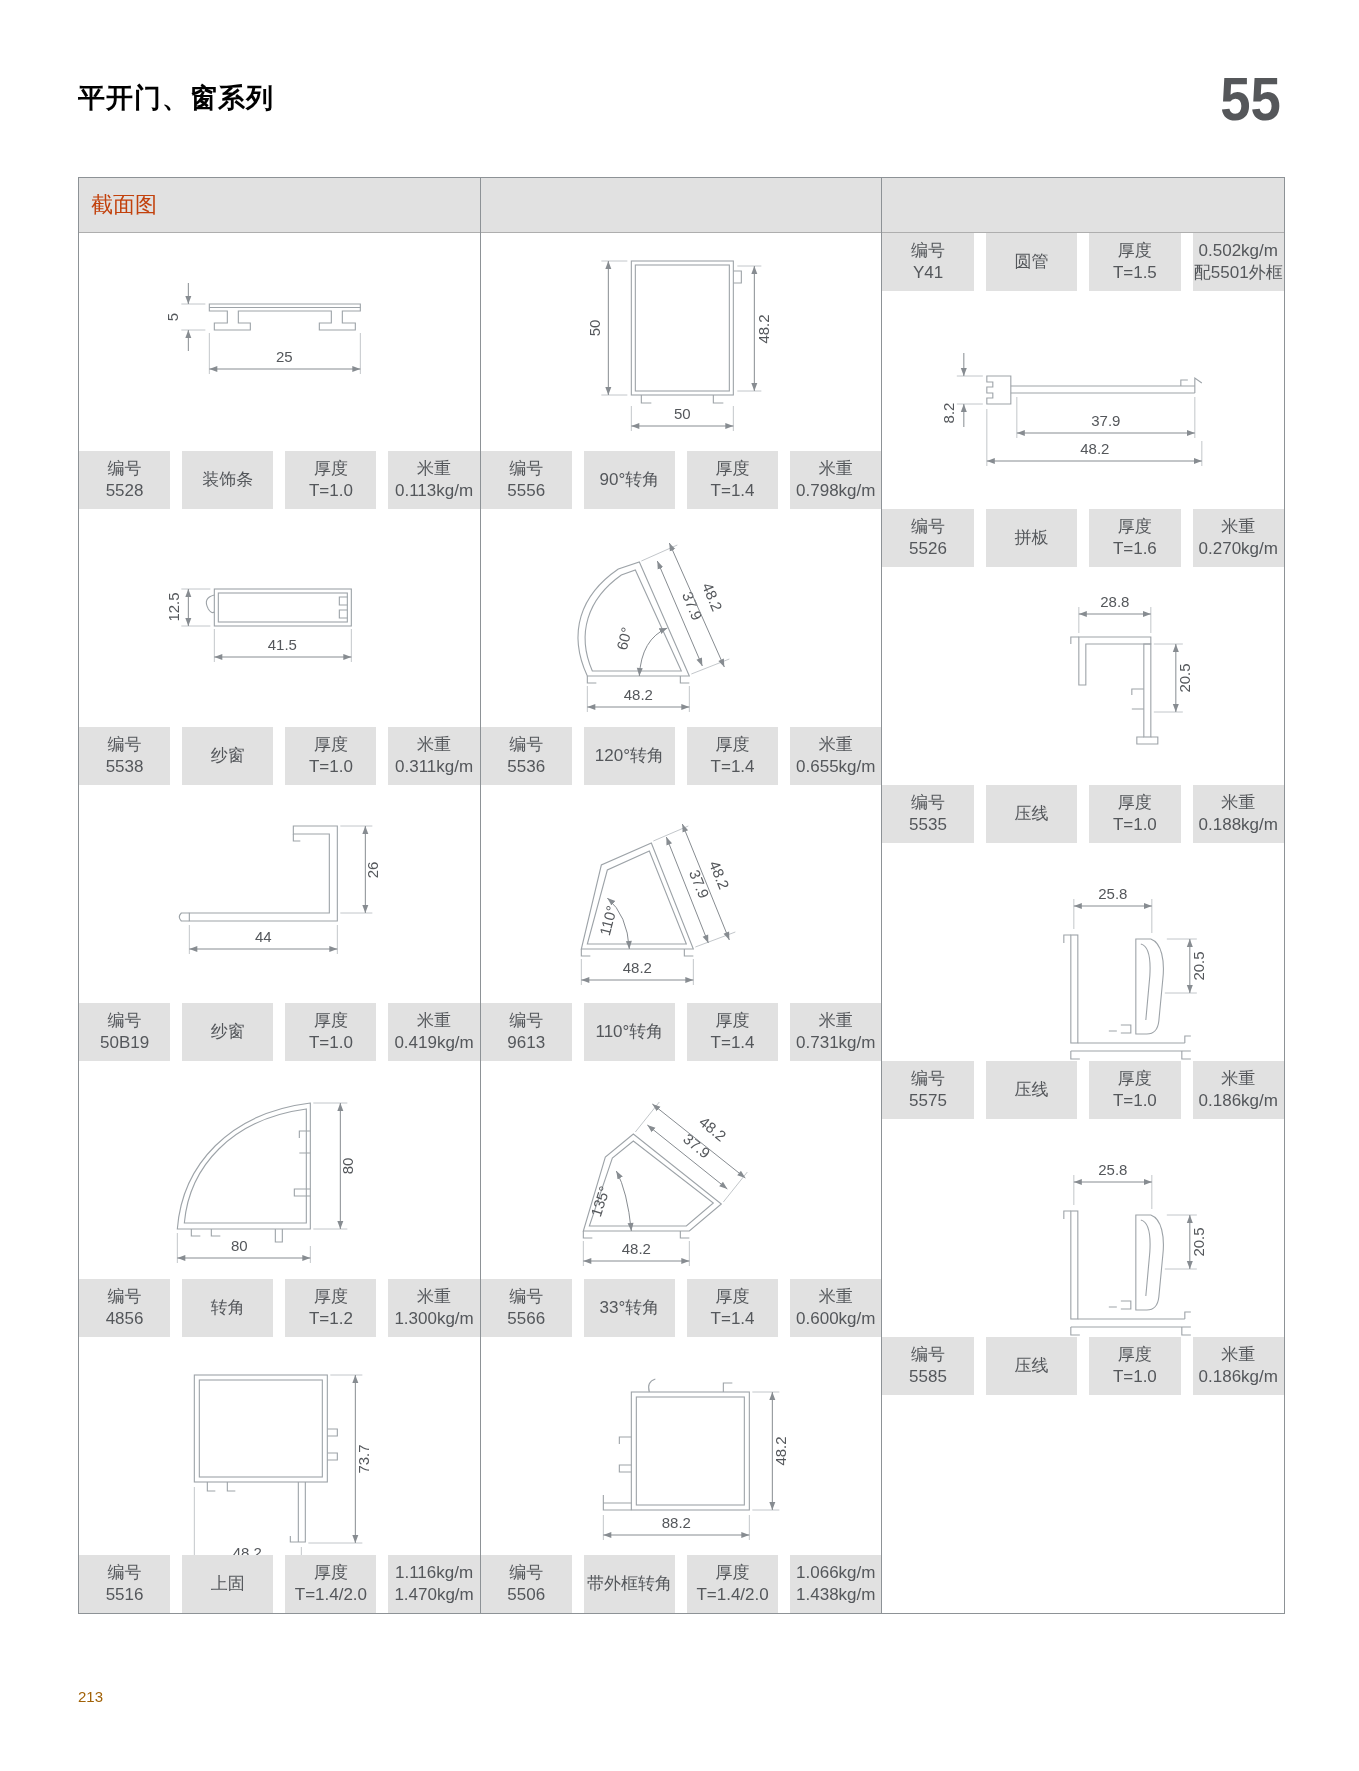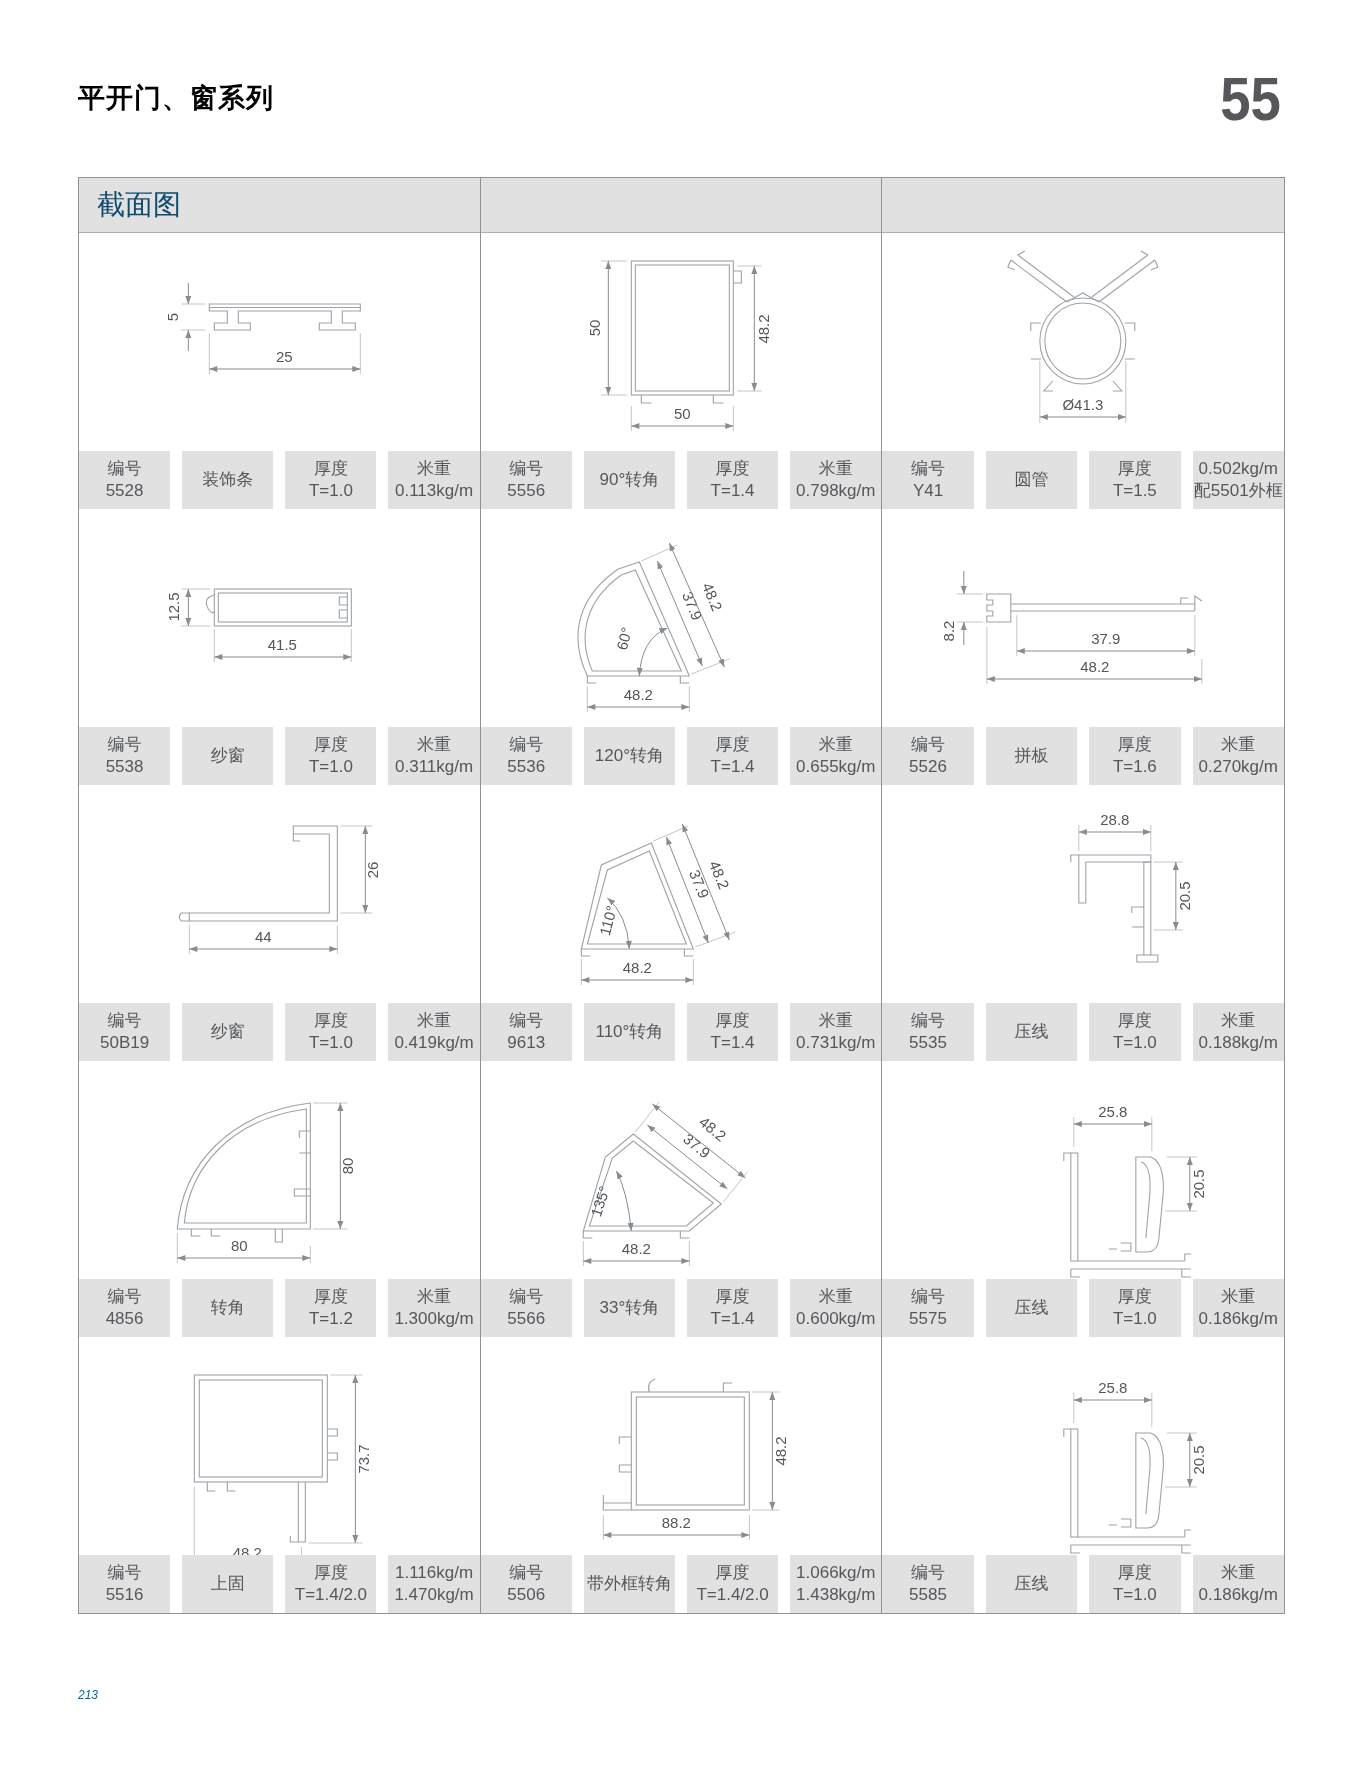--- a/index.html
+++ b/index.html
@@ -2,25 +2,25 @@
 <html><head>
 <meta charset="utf-8">
 <style>
   html,body{margin:0;padding:0;}
   body{
     width:1359px;height:1771px;background:#ffffff;position:relative;
     font-family:"Liberation Sans",sans-serif;color:#4e5155;
   }
   .page-title{position:absolute;left:78px;top:80px;font-size:27px;font-weight:bold;color:#000000;letter-spacing:1px;}
   .page-badge{position:absolute;right:78px;top:68px;font-size:62px;font-weight:bold;color:#55575a;line-height:1;transform:scaleX(.88);transform-origin:right top;}
-  .page-number{position:absolute;left:78px;top:1688px;font-size:12px;color:#0369a1;font-style:italic;}
+  .page-number{position:absolute;left:78px;top:1688px;font-size:15px;color:#a16207;}
   .sheet{position:absolute;left:78px;top:177px;width:1205px;border:1px solid #8d9296;display:grid;grid-template-columns:1fr 1fr 1fr;background:#fff;}
   .col{border-right:1px solid #8d9296;min-width:0;}
   .col:last-child{border-right:none;}
-  .chead{height:54px;background:#e1e1e1;border-bottom:1px solid #aeaeae;display:flex;align-items:center;padding-left:18px;font-size:28px;color:#0c4a6e;}
+  .chead{height:54px;background:#e1e1e1;border-bottom:1px solid #aeaeae;display:flex;align-items:center;padding-left:12px;font-size:22px;color:#c2410c;}
   .draw{height:218px;background:#fff;}
   .draw svg{width:100%;height:100%;display:block;}
   .info{height:58px;display:grid;grid-template-columns:1fr 1fr 1fr 1fr;column-gap:3px;background:#fff;gap:12px;}
   .ic{background:#e1e1e1;display:flex;flex-direction:column;align-items:center;justify-content:center;line-height:1.3;font-size:17px;text-align:center;color:#54575b;}
   
   .p{fill:none;stroke:#9da3a8;stroke-width:1.1;}
   .d{fill:none;stroke:#878c91;stroke-width:1;}
   .x{fill:none;stroke:#b3b8bd;stroke-width:.8;}
   text.t{fill:#54575b;font-size:15px;font-family:"Liberation Sans",sans-serif;}
 </style>
@@ -442,42 +442,20 @@
       <div class="ic">
           <div>1.066kg/m</div>
           <div>1.438kg/m</div>
         </div>
     </div>
   </div>
 
   <div class="col">
     <div class="chead"></div>
 
-    <div class="draw">
-      <svg viewBox="0 0 400 218">
-        <g>
-          <circle class="p" cx="200" cy="108" r="43"></circle>
-          <circle class="p" cx="200" cy="108" r="38"></circle>
-          <line class="p" x1="184" y1="69" x2="128" y2="27"></line>
-            <line class="p" x1="191" y1="64" x2="135" y2="22"></line>
-          <line class="p" x1="216" y1="69" x2="272" y2="27"></line>
-            <line class="p" x1="209" y1="64" x2="265" y2="22"></line>
-          <path class="p" d="M128,27 l-3,7 l7,3 M272,27 l3,7 l-7,3 M135,22 l7,-4 M265,22 l-7,-4"></path>
-          <path class="p" d="M184,69 L200,60 L216,69"></path>
-          <path class="p" d="M158,90 h-10 v8 M158,126 h-10 M242,90 h10 v8 M242,126 h10"></path>
-          <path class="p" d="M170,148 l-9,10 h9 M230,148 l9,10 h-9"></path>
-        </g>
-        <g>
-          <line class="x" x1="157" y1="128" x2="157" y2="190"></line>
-            <line class="x" x1="243" y1="128" x2="243" y2="190"></line>
-          <line class="d" x1="157" y1="184" x2="243" y2="184" marker-start="url(#ms)" marker-end="url(#me)"></line>
-          <text class="t" x="200" y="177" text-anchor="middle">Ø41.3</text>
-        </g>
-      </svg>
-    </div>
     <div class="info">
       <div class="ic">
           <div>编号</div>
           <div>Y41</div>
         </div>
       <div class="ic">
           <div>圆管</div>
         </div>
       <div class="ic">
           <div>厚度</div>

